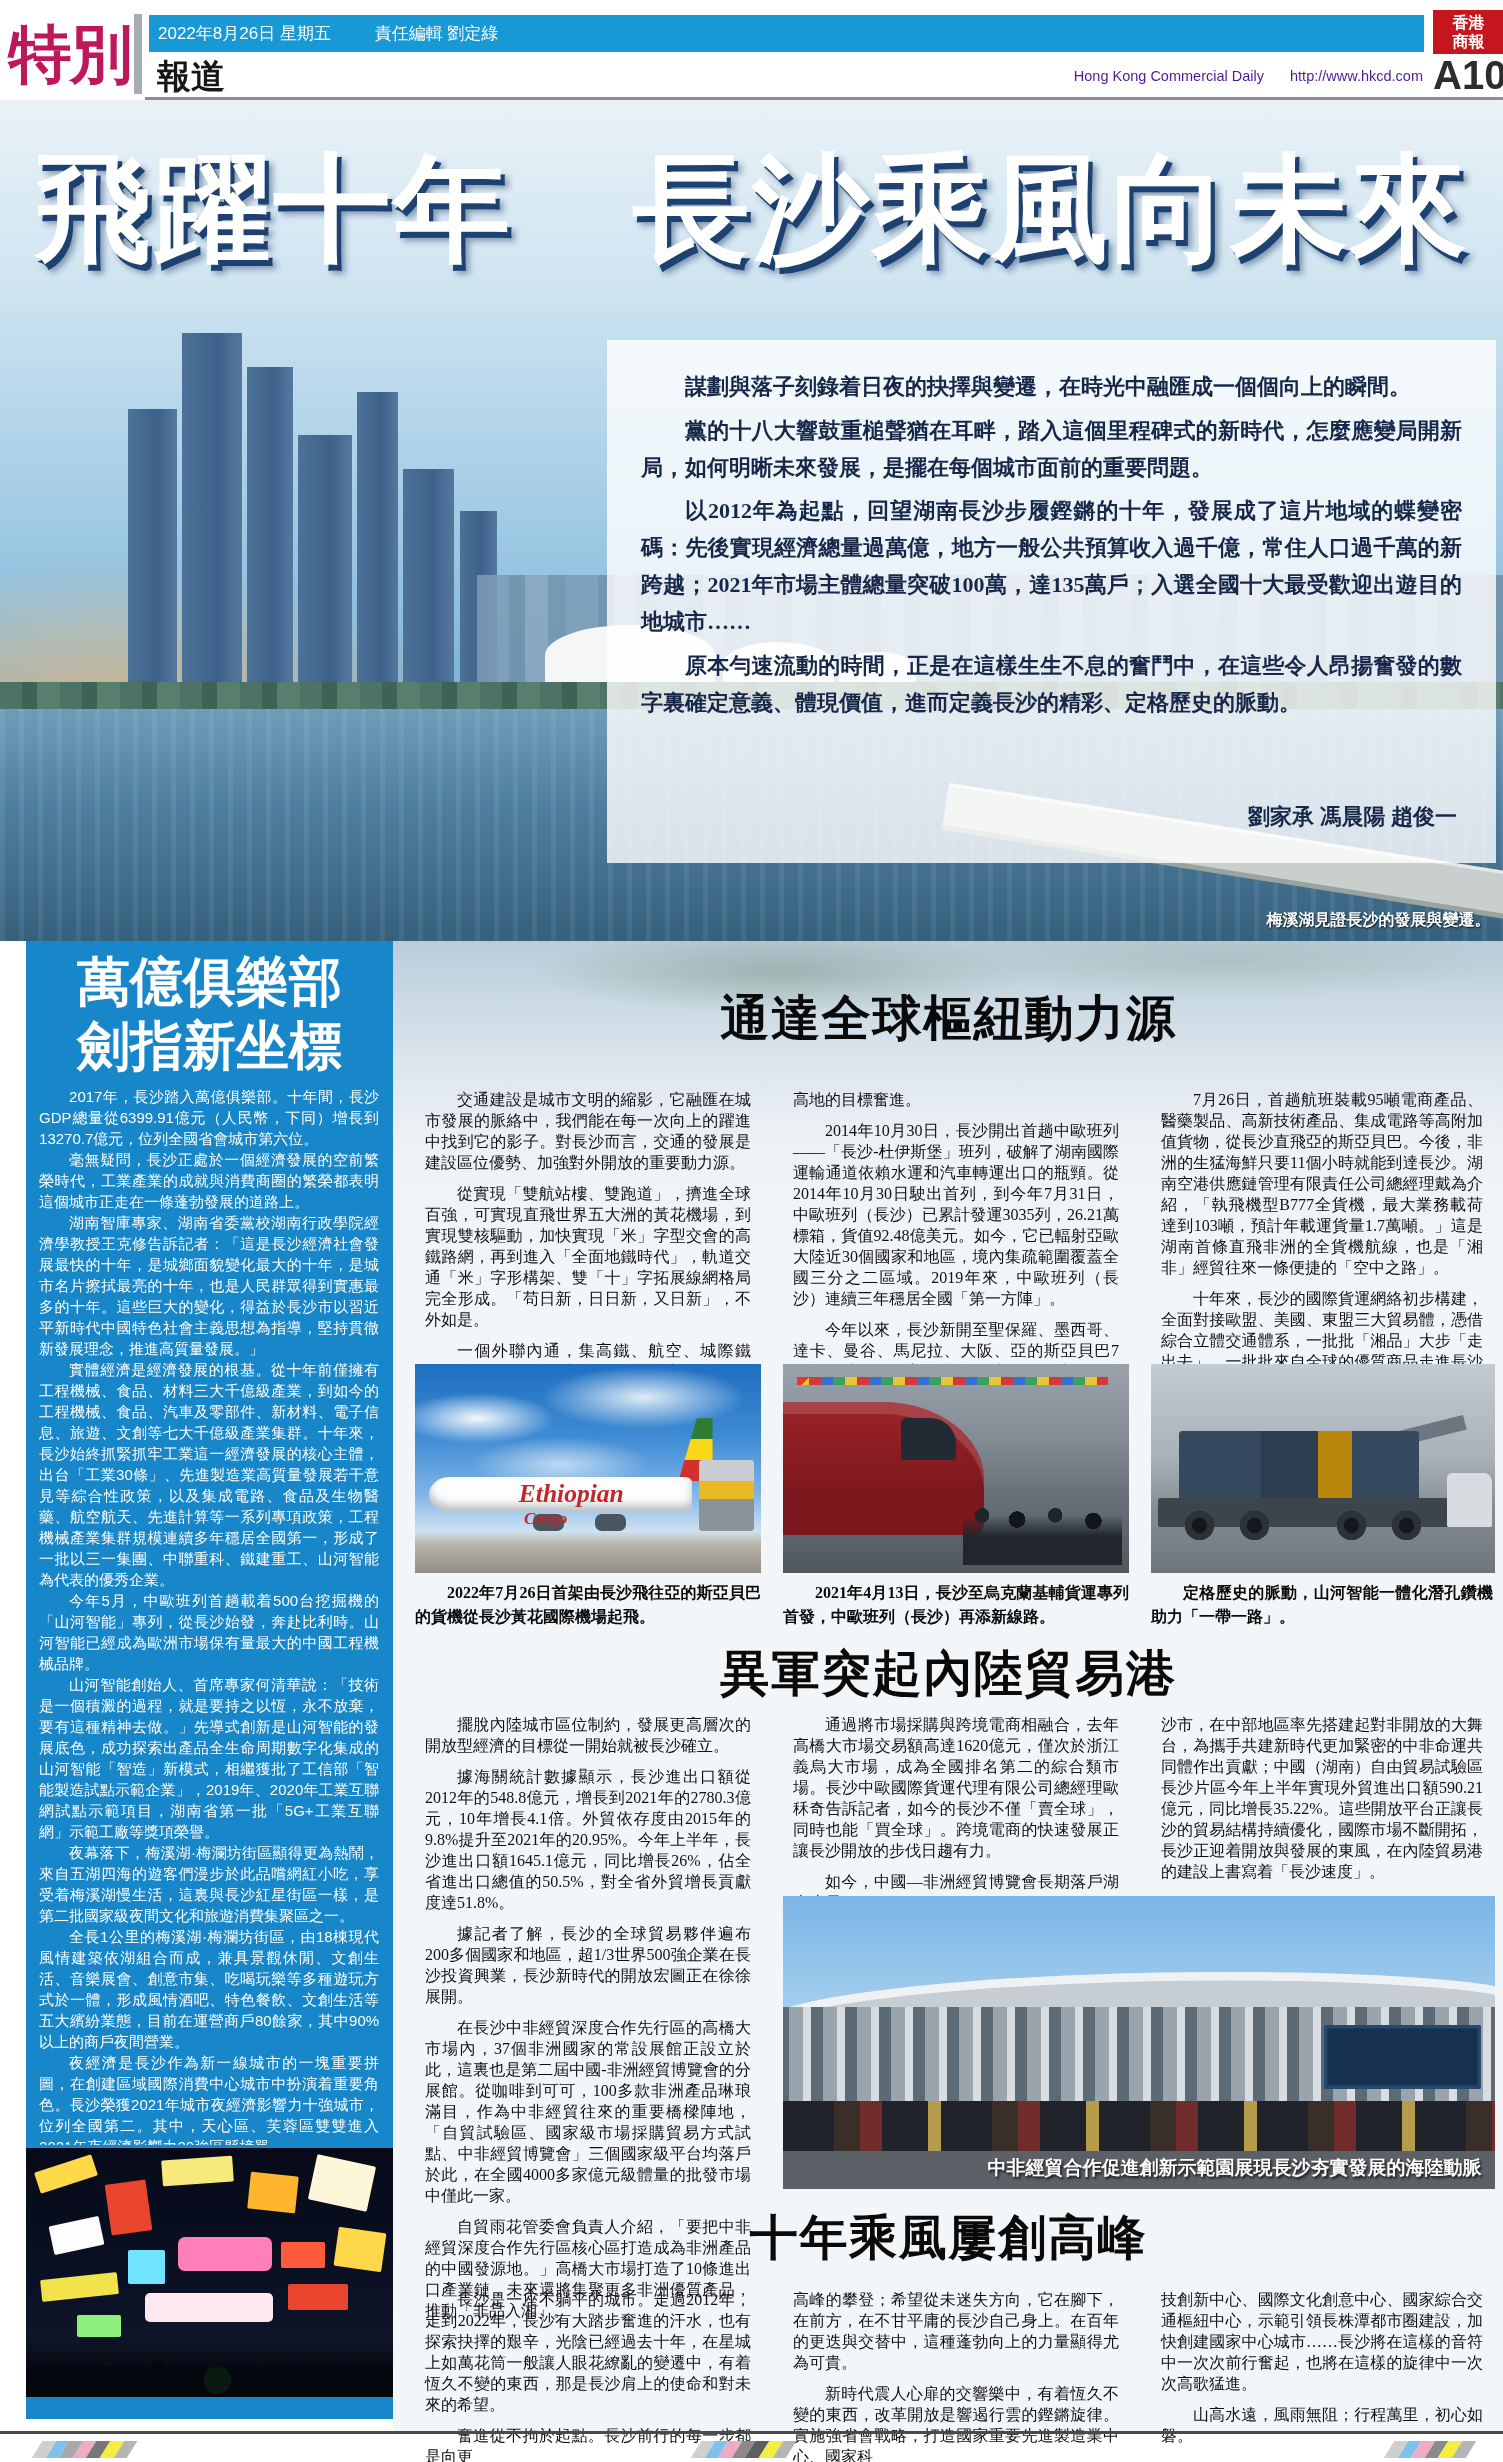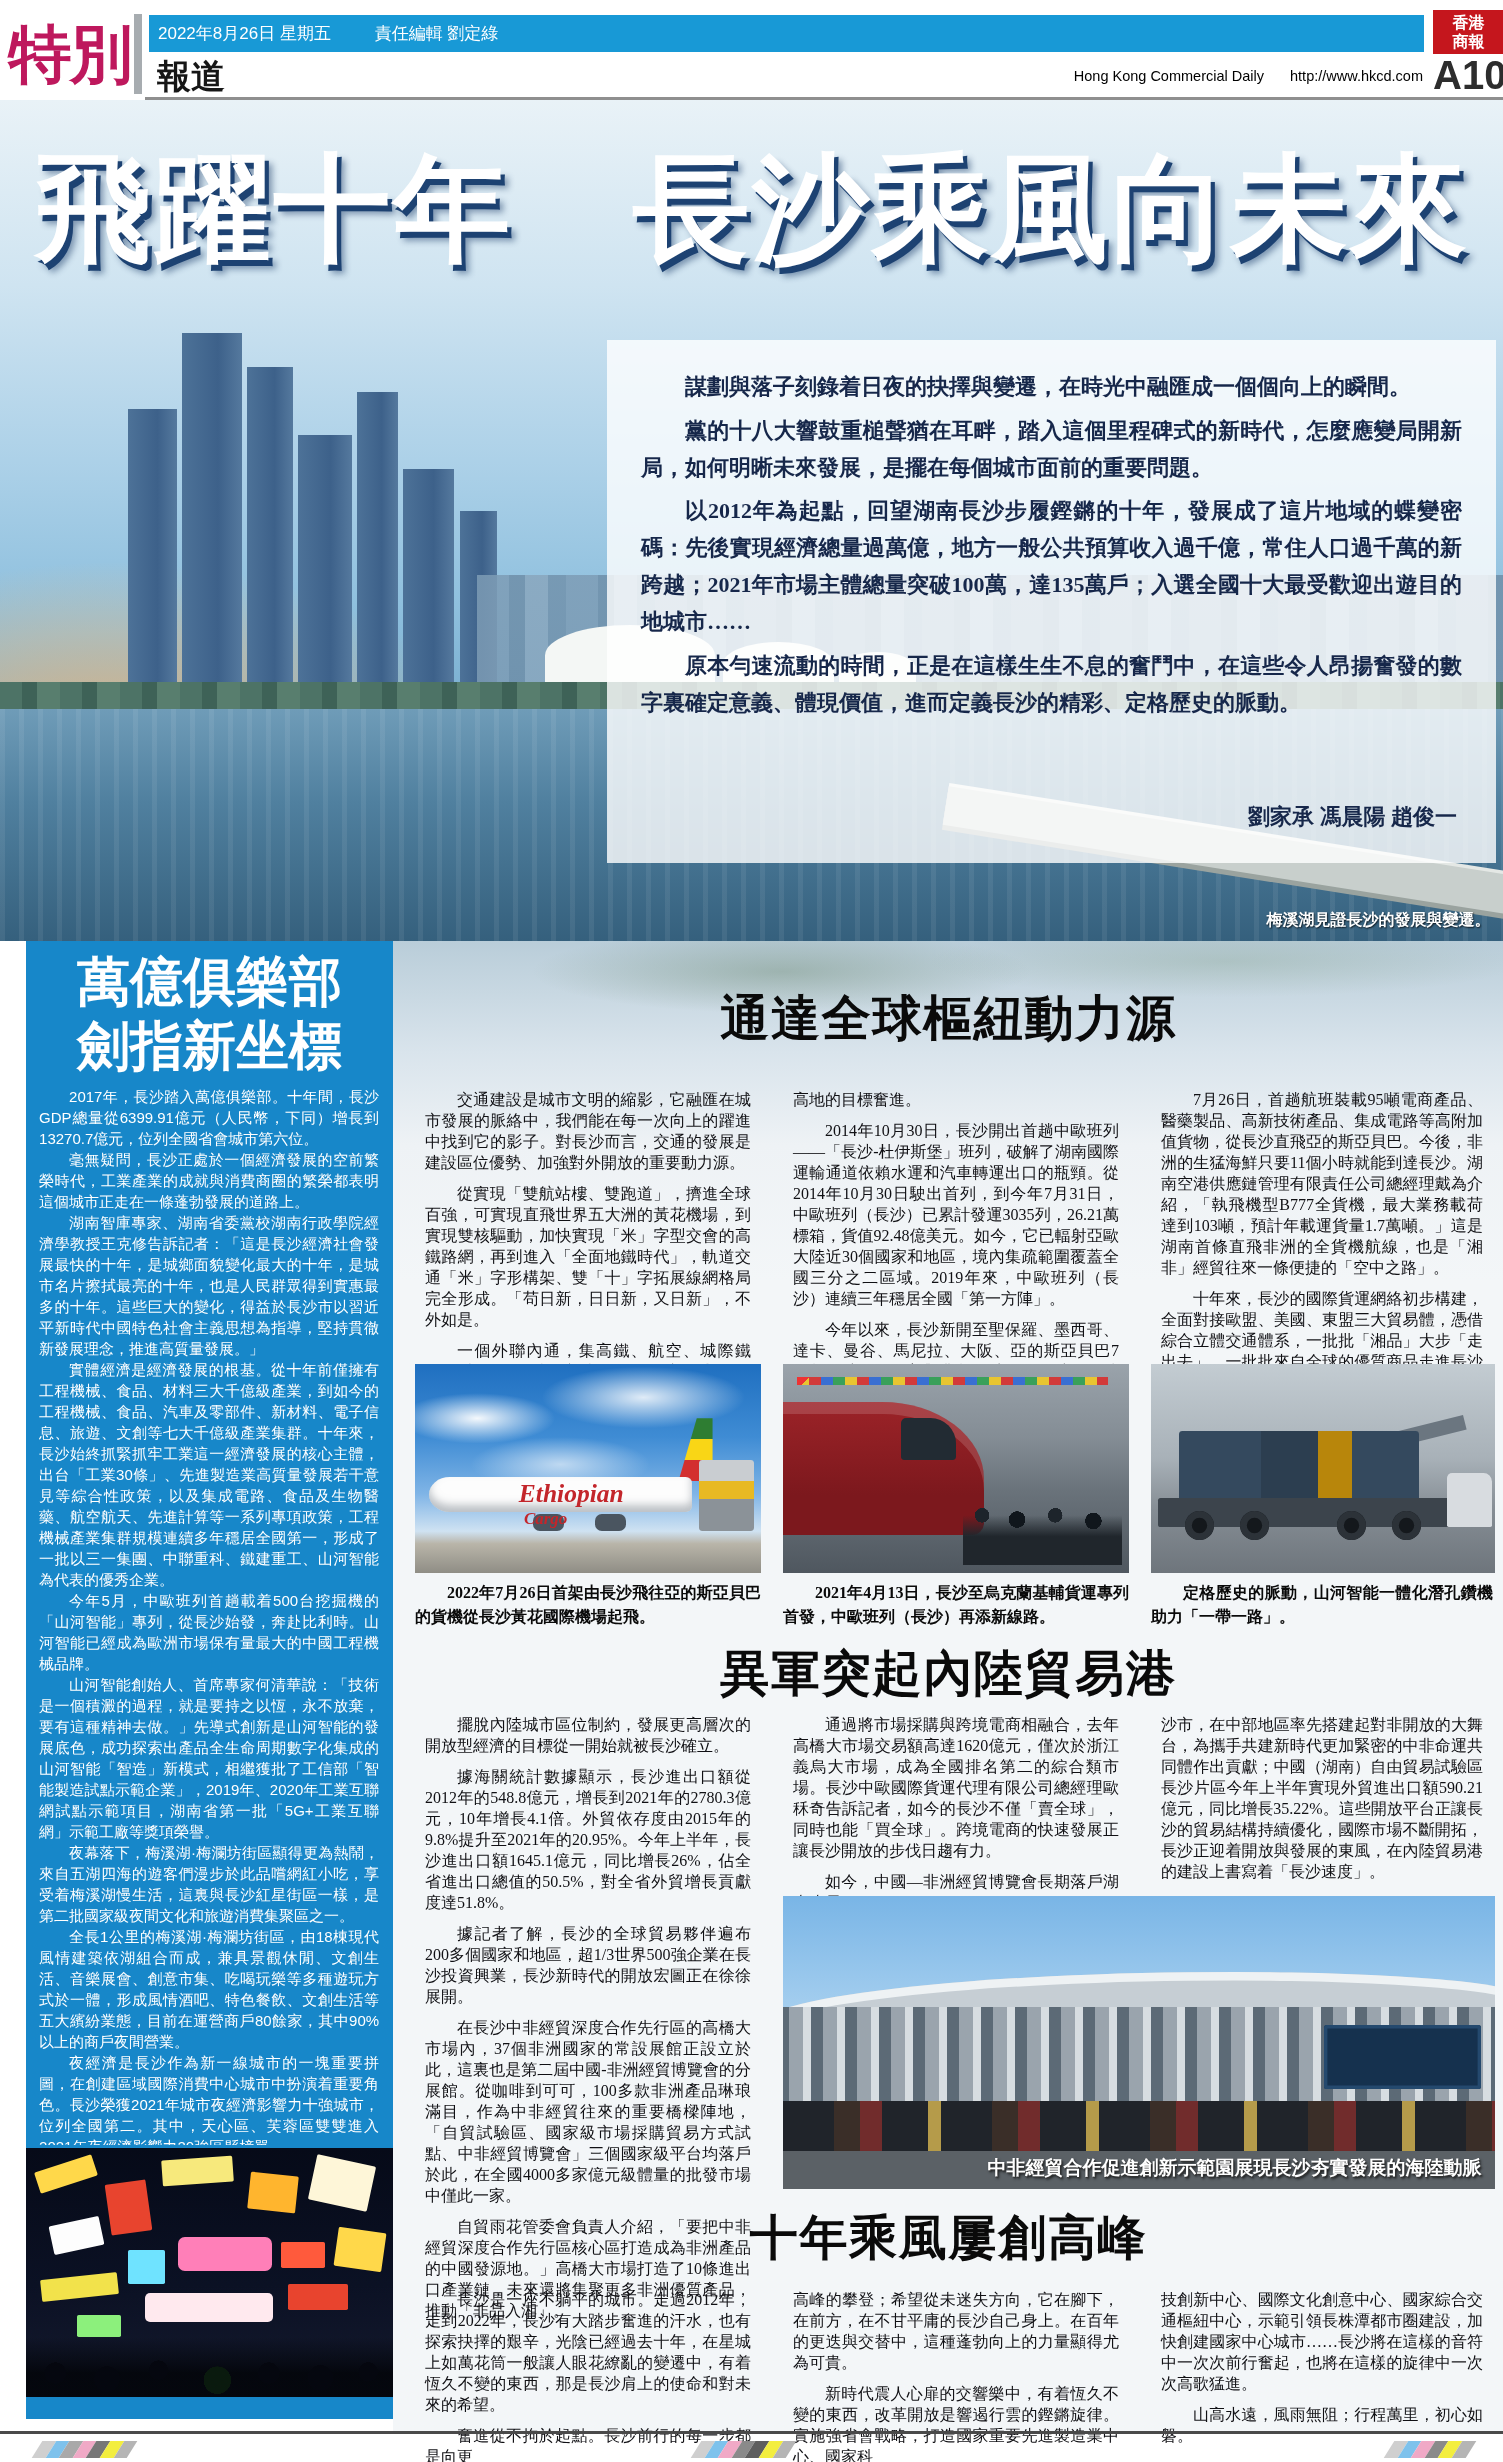--- a/index.html
+++ b/index.html
@@ -11,21 +11,21 @@
   .brand-cn{left:8.5px;top:12px;font-size:63px;font-weight:900;color:#be185d;letter-spacing:-1.7px;}
   .gray-tab{left:134px;top:13.6px;width:7.7px;height:80px;background:#a7acb0;}
   .date-bar{left:149px;top:15.3px;width:1275px;height:37px;background:#1899d6;color:#fff;
             font-family:"Liberation Sans","DejaVu Sans",sans-serif;font-size:17px;line-height:37px;padding-left:9px;box-sizing:border-box;}
   .date-bar span{margin-right:39px;}
   .sub-label{left:157px;top:54px;font-size:34px;font-weight:700;color:#161616;}
   .logo-box{left:1433px;top:10.2px;width:71px;height:44px;background:#c5161d;color:#fff;
             display:flex;flex-wrap:wrap;align-content:center;justify-content:center;
             font-size:16px;font-weight:700;line-height:19px;text-align:center;}
   .logo-box b{width:37px;display:block;font-weight:700;}
-  .en-line{left:936px;top:68px;width:487px;text-align:right;font-size:14.5px;color:#000000;
+  .en-line{left:936px;top:68px;width:487px;text-align:right;font-size:14.5px;color:#4c1d95;
            font-family:"Liberation Sans","DejaVu Sans",sans-serif;}
   .en-line span{margin-left:22px;}
   .page-no{left:1433px;top:53px;font-size:40px;font-weight:900;color:#2d2d2d;
            font-family:"Liberation Sans","DejaVu Sans",sans-serif;}
   .head-rule{left:145px;top:97px;width:1359px;height:2.6px;background:#8f8f8f;}
 
   
   .banner{left:0;top:100px;width:1504px;height:841px;overflow:hidden;
           background:linear-gradient(180deg,#e9f2f7 0%,#cfe4f1 22%,#a9cfe7 45%,#8fc0de 60%,#7db2d3 70%);}
   .headline{position:absolute;left:0;top:31px;width:100%;text-align:center;color:#fff;

